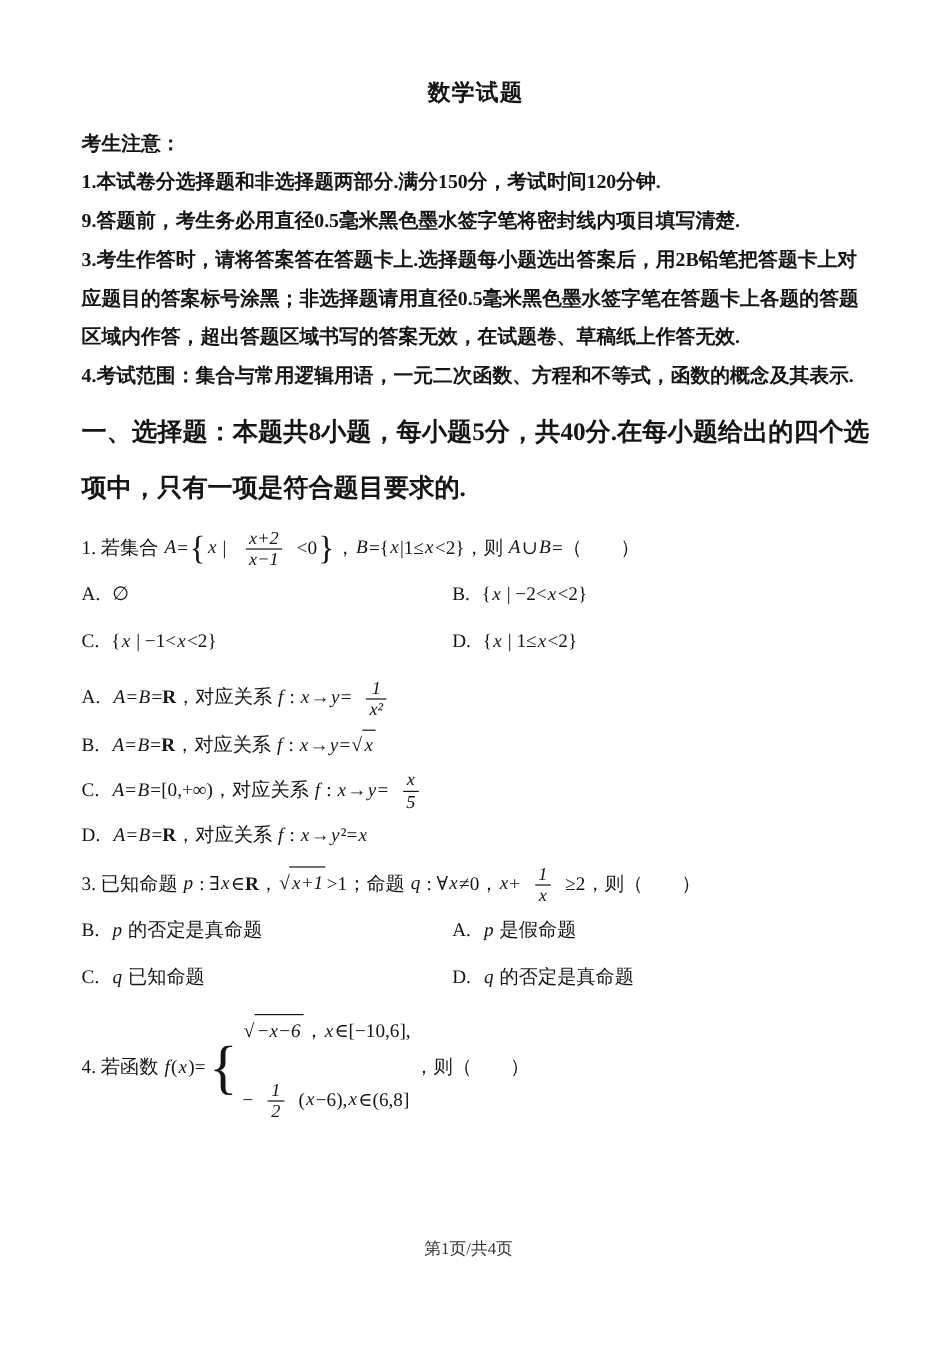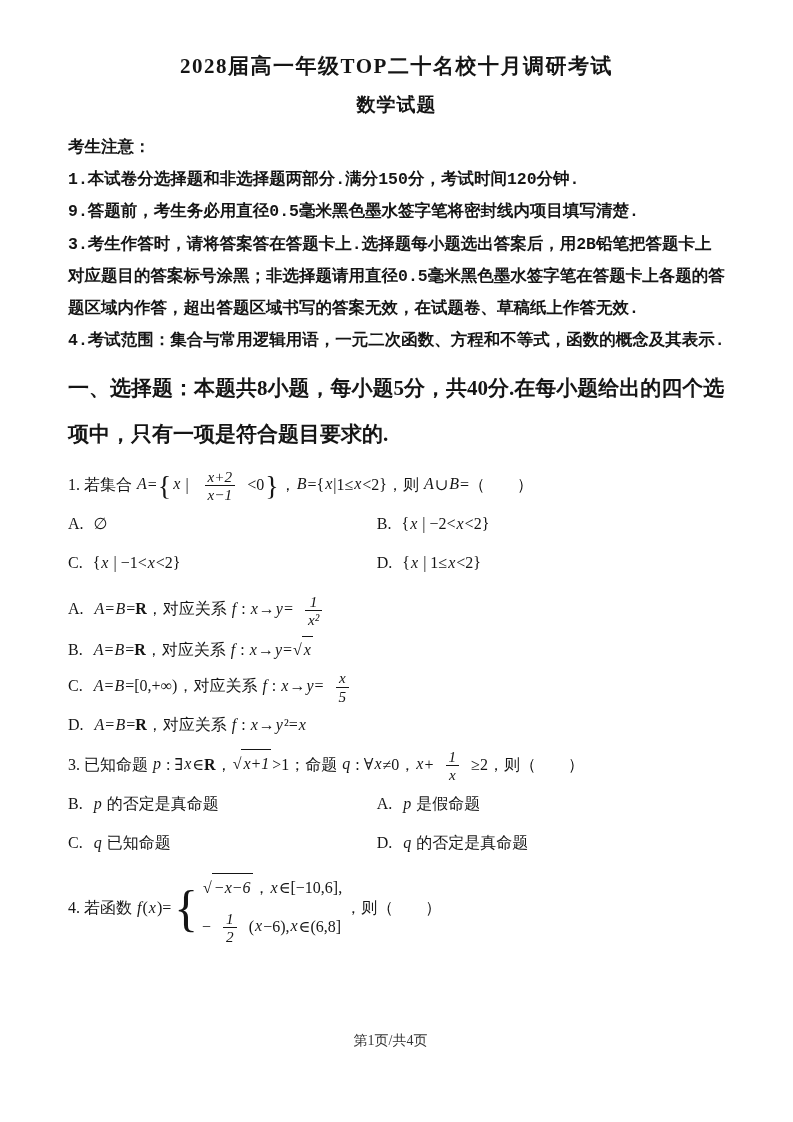--- a/index.html
+++ b/index.html
@@ -8,21 +8,21 @@
     width: 793px; height: 1122px; overflow: hidden;
     background: #ffffff; color: #151515;
     font-family: "Liberation Serif", "DejaVu Serif", serif;
     font-size: 16px;
   }
   .page { position: relative; width: 100%; height: 100%; padding: 52px 68px 0 68px; }
 
   .title { margin: 0; text-align: center; font-size: 21px; font-weight: 700; letter-spacing: 1.5px; }
   .subtitle { margin: 12px 0 0 0; text-align: center; font-size: 19px; font-weight: 700; letter-spacing: 1px; }
 
-  .notice { margin-top: 14px; font-weight: 700; font-family: Liberation Mono, monospace; }
+  .notice { margin-top: 14px; font-weight: 700; }
   .notice p { margin: 0; font-size: 16.5px; line-height: 1.95; }
 
   .section-head { margin: 8px 0 0 0; font-weight: 700; font-size: 21px; line-height: 2.2; }
 
   .q { margin-top: 10px; }
   .stem { margin: 8px 0 0 0; line-height: 1.8; }
   .opts-grid { display: grid; grid-template-columns: 47% 53%; }
   .opts-list { }
   .opt { margin: 7px 0; line-height: 1.6; }
   .opt-label { margin-right: 10px; }
@@ -33,31 +33,30 @@
   .mb { font-weight: 700; }
   .frac { display: inline-block; vertical-align: middle; text-align: center; margin: 0 12px; line-height: 1.15; font-size: 0.95em; }
   .fnum, .fden { display: block; padding: 0 3px; font-style: italic; }
   .fnum { border-bottom: 1px solid #151515; }
   .sqrt { display: inline-block; white-space: nowrap; margin: 0 1px; }
   .rad-sign { display: inline-block; }
   .radicand { display: inline-block; border-top: 1px solid #151515; padding: 0 2px; font-style: italic; }
   .big-d { display: inline-block; font-size: 1.75em; line-height: 1; vertical-align: middle; padding: 0 1px; }
   .cases { display: inline-flex; align-items: center; vertical-align: middle; margin: 0 3px; }
   .cases-brace { font-size: 3.1em; line-height: 0.9; margin-right: 4px; font-weight: 400; }
-  .cases-rows { display: inline-flex; flex-direction: column; row-gap: 7px; text-align: left; }
+  .cases-rows { display: inline-flex; flex-direction: column; row-gap: 25px; text-align: left; }
   .cases-row { white-space: nowrap; }
 
   .footer { position: absolute; left: 0; right: 12px; bottom: 72px; margin: 0; text-align: center; font-size: 14px; color: #333; }
 </style>
 </head>
 <body>
 
 <div class="page">
 
-  <h1 class="title">2028届高一年级TOP二十名校十月调研考试</h1>
   <h2 class="subtitle">数学试题</h2>
 
   <section class="notice">
     <p class="notice-head">考生注意：</p>
     <p class="notice-item">1.本试卷分选择题和非选择题两部分.满分150分，考试时间120分钟.</p>
     <p class="notice-item">9.答题前，考生务必用直径0.5毫米黑色墨水签字笔将密封线内项目填写清楚.</p>
     <p class="notice-item">3.考生作答时，请将答案答在答题卡上.选择题每小题选出答案后，用2B铅笔把答题卡上对应题目的答案标号涂黑；非选择题请用直径0.5毫米黑色墨水签字笔在答题卡上各题的答题区域内作答，超出答题区域书写的答案无效，在试题卷、草稿纸上作答无效.</p>
     <p class="notice-item">4.考试范围：集合与常用逻辑用语，一元二次函数、方程和不等式，函数的概念及其表示.</p>
   </section>
 

